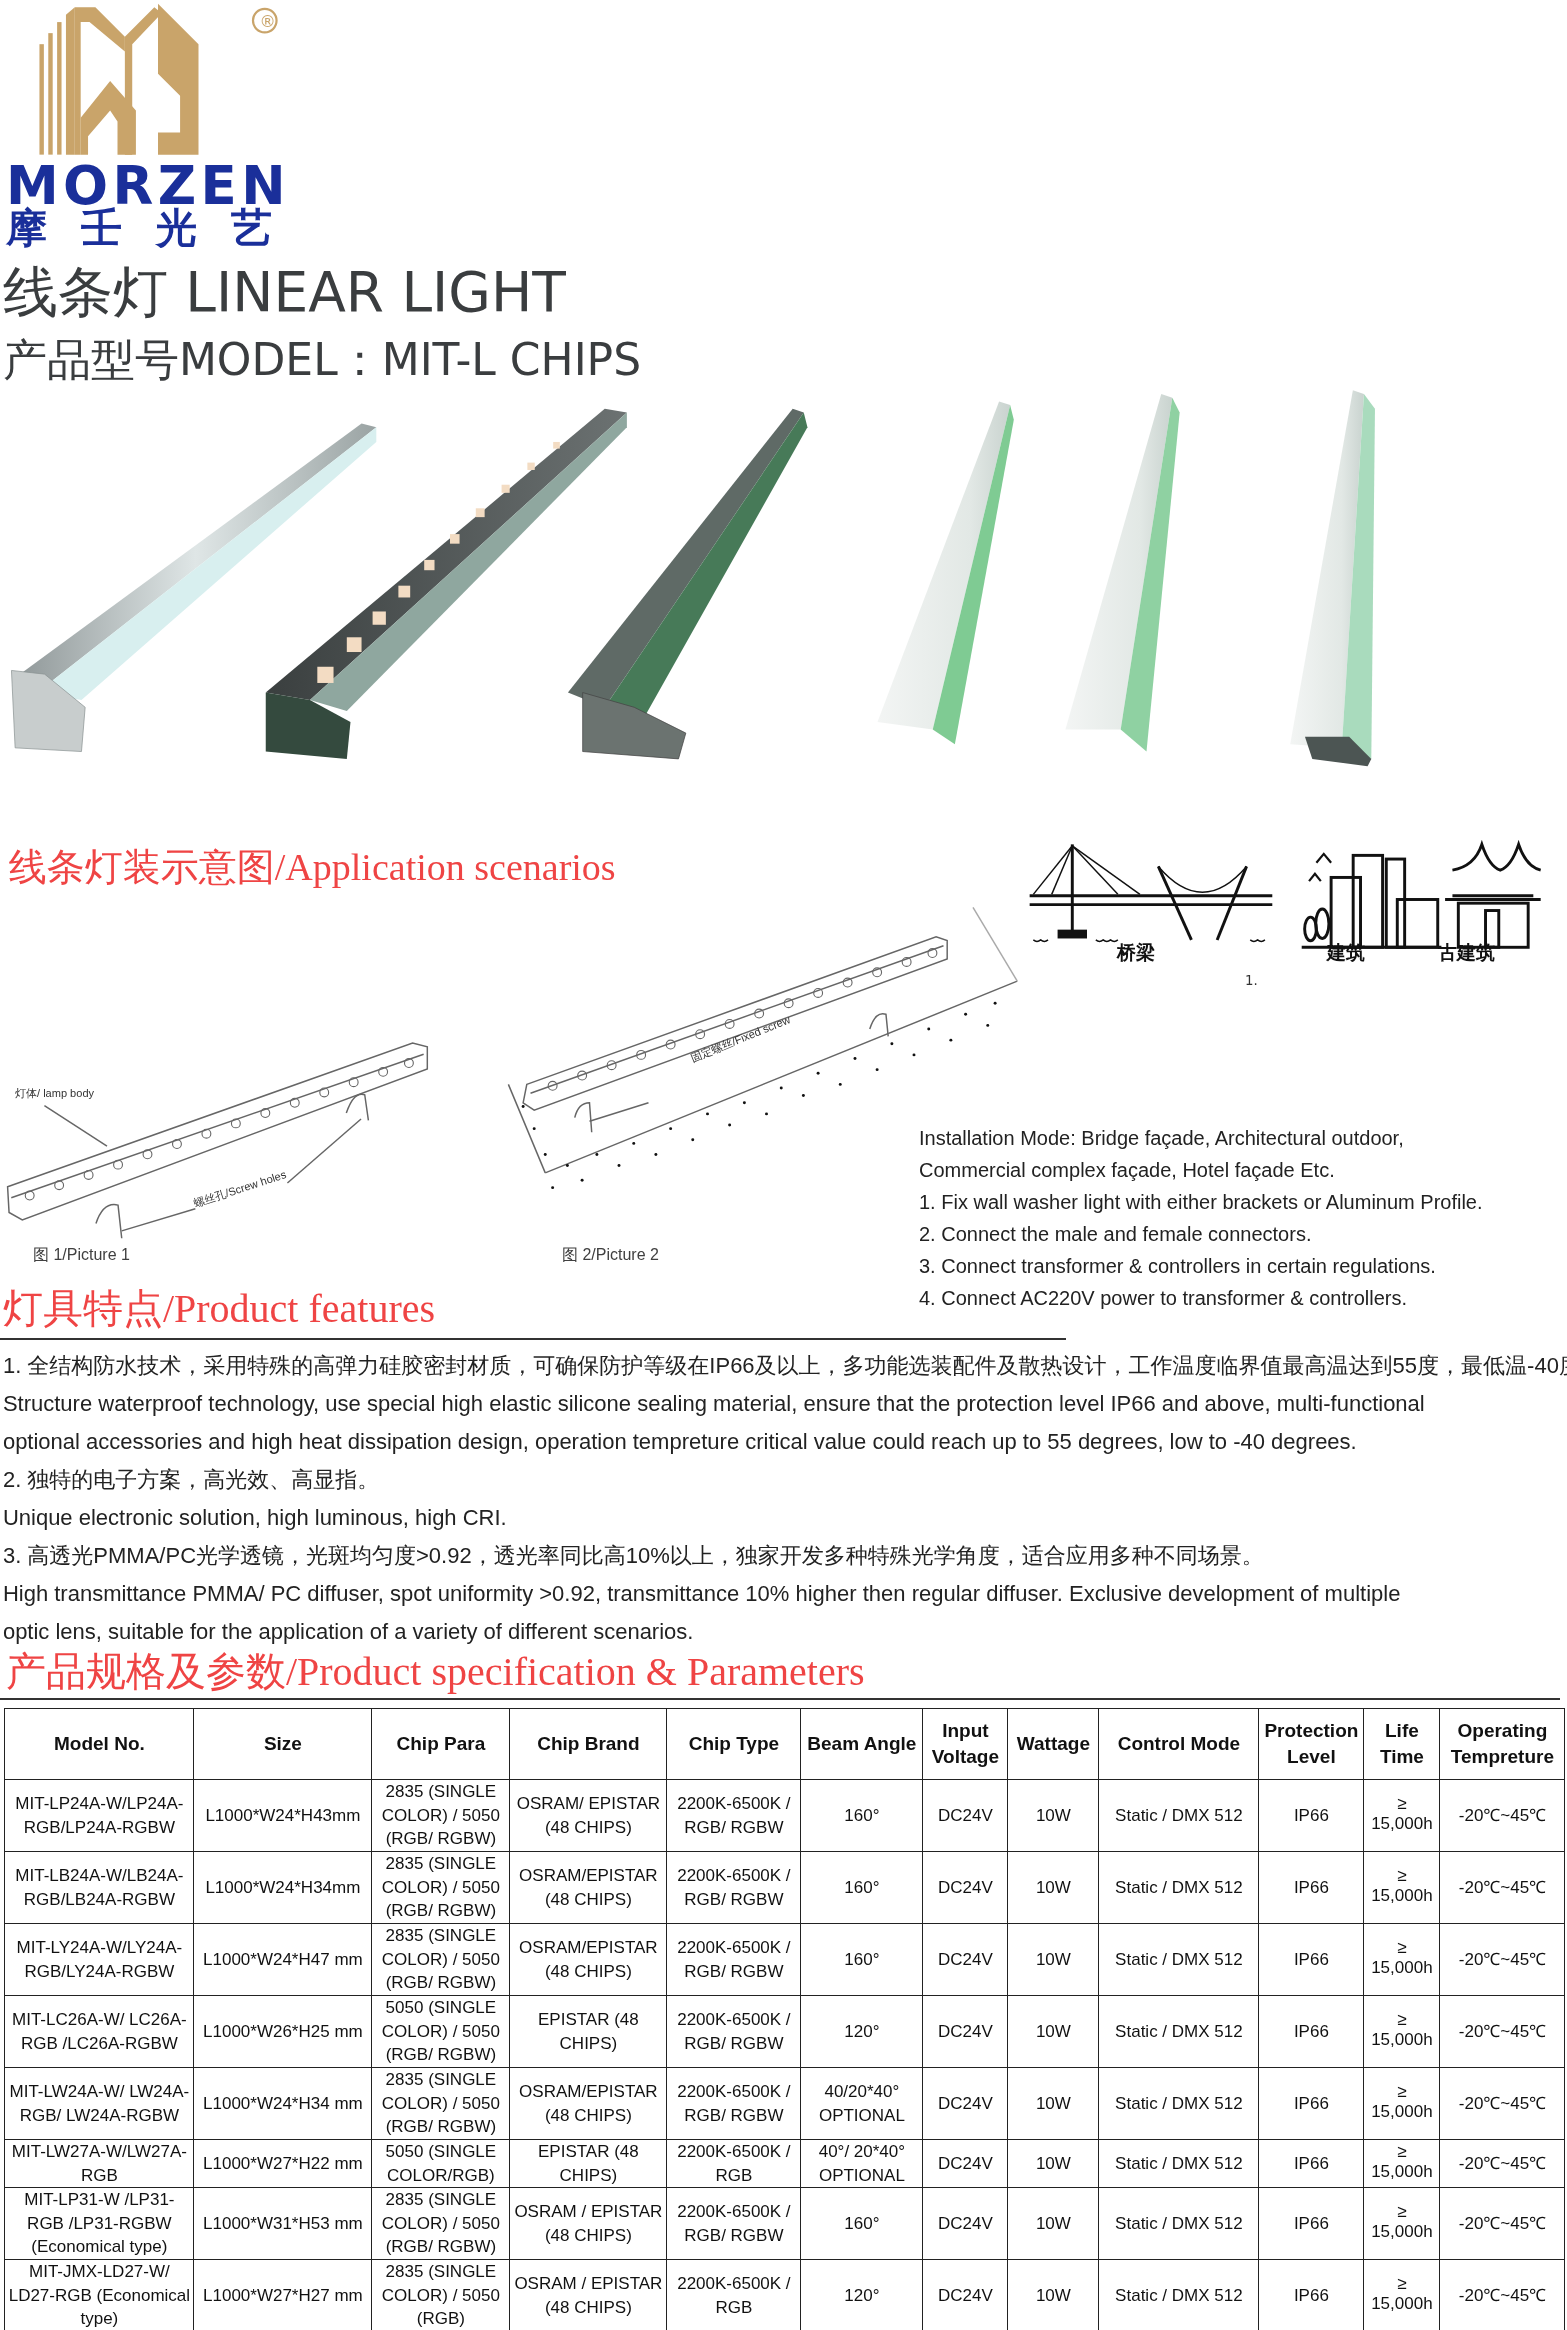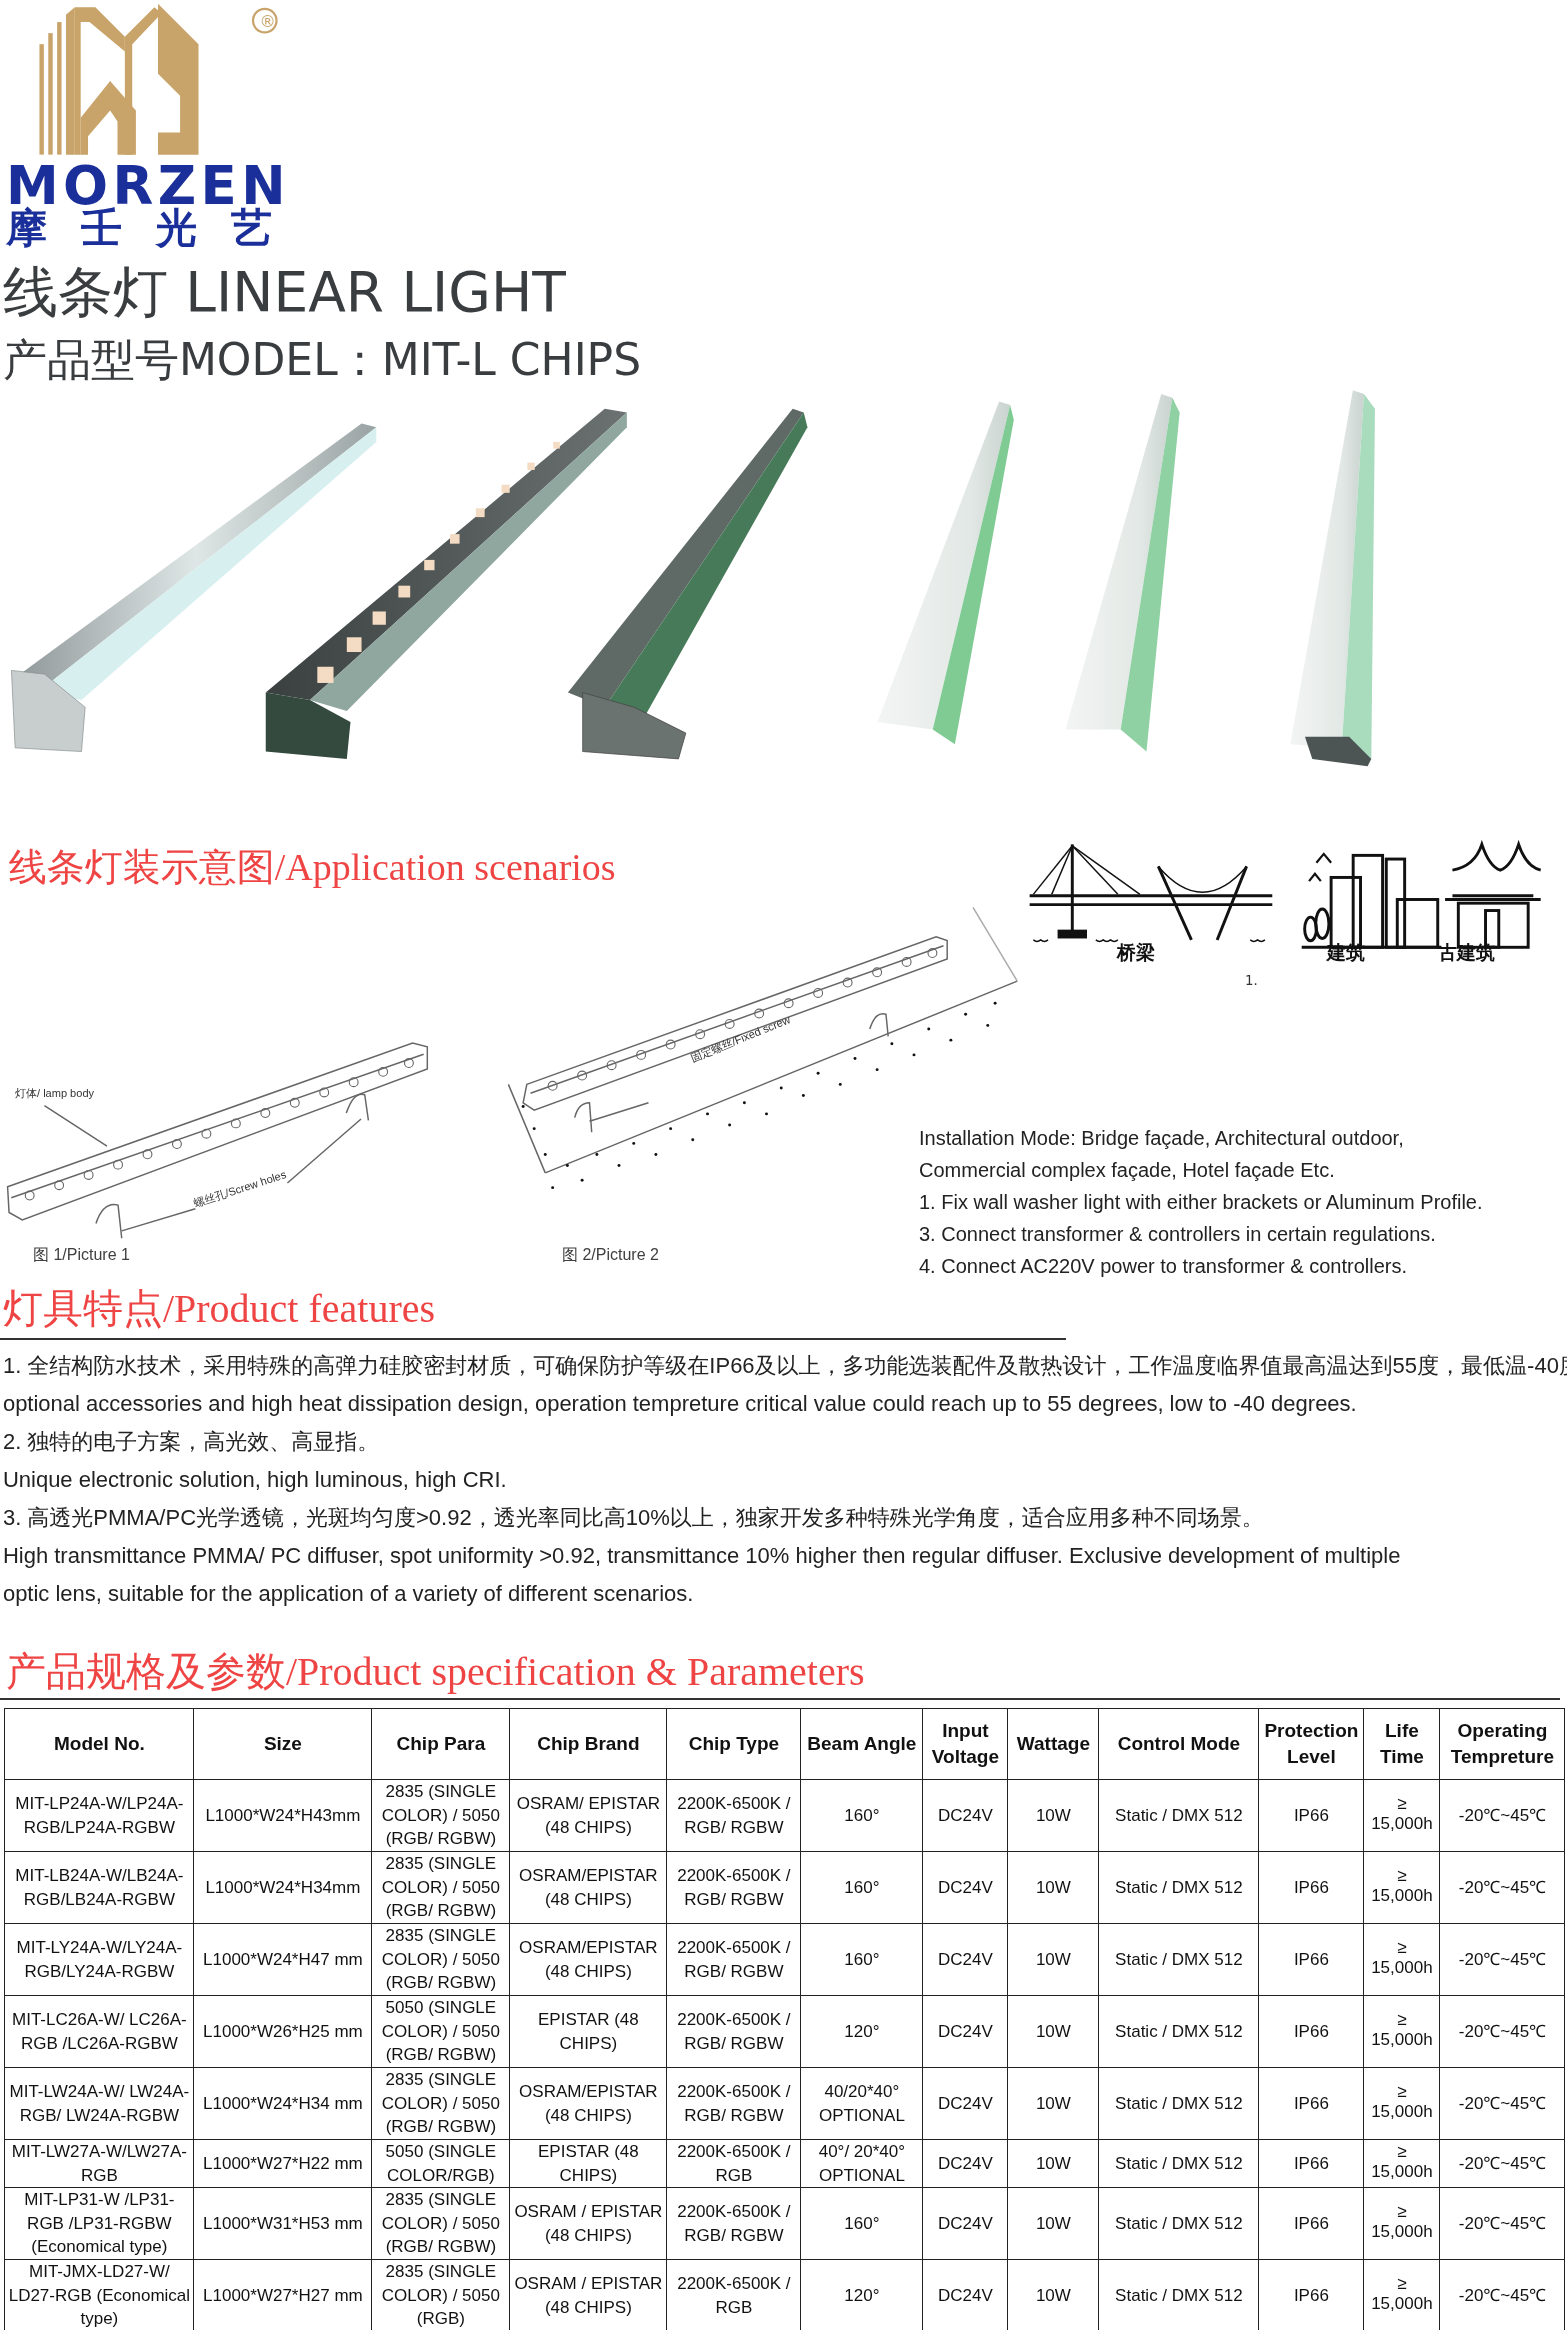--- a/index.html
+++ b/index.html
@@ -261,28 +261,30 @@
       <circle cx="660" cy="170" r="2"></circle>
   </g>
   <text x="260" y="220" font-size="15" fill="#333" font-family="Liberation Sans, sans-serif" transform="rotate(-22 260 220)">固定螺丝/Fixed screw</text>
 </svg>
 <div class="abs pic-cap" style="left:562px;top:1245px;">图 2/Picture 2</div>
 
 <div id="install" class="abs">
   <div>Installation Mode: Bridge façade, Architectural outdoor,</div>
   <div>Commercial complex façade, Hotel façade Etc.</div>
   <div>1. Fix wall washer light with either brackets or Aluminum Profile.</div>
+  <div>2. Connect the male and female connectors.</div>
   <div>3. Connect transformer &amp; controllers in certain regulations.</div>
   <div>4. Connect AC220V power to transformer &amp; controllers.</div>
 </div>
 
 <div id="feat-h" class="abs section-h">灯具特点/Product features</div>
 <div id="rule1" class="abs rule"></div>
 <div id="features" class="abs">
   <p>1. 全结构防水技术，采用特殊的高弹力硅胶密封材质，可确保防护等级在IP66及以上，多功能选装配件及散热设计，工作温度临界值最高温达到55度，最低温-40度。</p>
+  <p>Structure waterproof technology, use special high elastic silicone sealing material, ensure that the protection level IP66 and above, multi-functional</p>
   <p>optional accessories and high heat dissipation design, operation tempreture critical value could reach up to 55 degrees, low to -40 degrees.</p>
   <p>2. 独特的电子方案，高光效、高显指。</p>
   <p>Unique electronic solution, high luminous, high CRI.</p>
   <p>3. 高透光PMMA/PC光学透镜，光斑均匀度&gt;0.92，透光率同比高10%以上，独家开发多种特殊光学角度，适合应用多种不同场景。</p>
   <p>High transmittance PMMA/ PC diffuser, spot uniformity &gt;0.92, transmittance 10% higher then regular diffuser. Exclusive development of multiple</p>
   <p>optic lens, suitable for the application of a variety of different scenarios.</p>
 </div>
 
 <div id="spec-h" class="abs section-h">产品规格及参数/Product specification &amp; Parameters</div>
 <div id="rule2" class="abs rule"></div>

